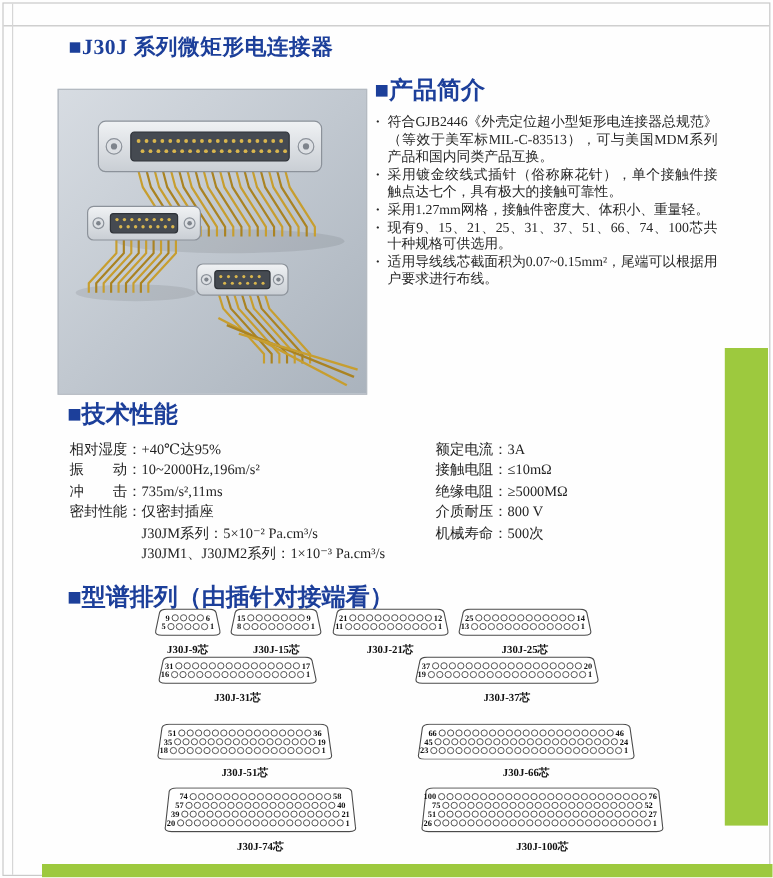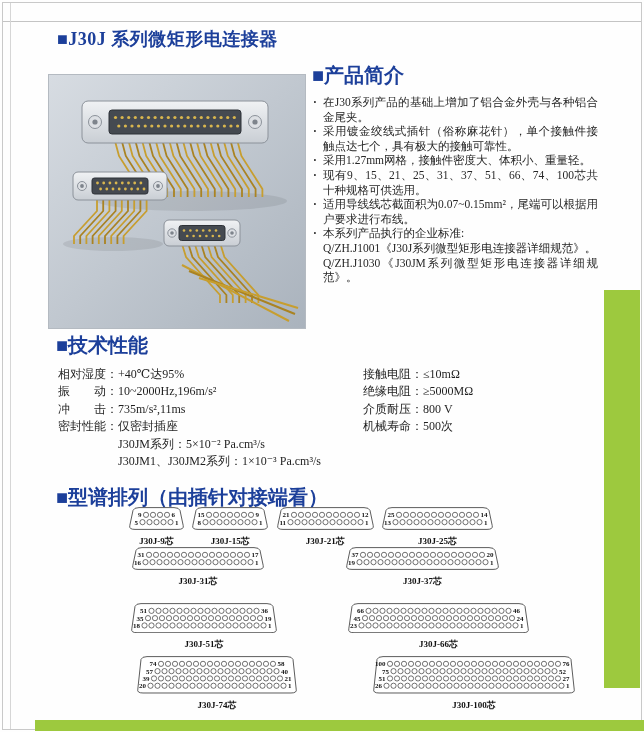--- a/index.html
+++ b/index.html
@@ -33,21 +33,21 @@
   .spec-col-left  { position:absolute; left:2px;  top:0; width:300px; }
   .spec-col-right { position:absolute; left:307px; top:0; width:238px; }
   .spec-row { font-size:12px; line-height:17.4px; white-space:nowrap; color:#1f1f1f; }
   .spec-row.indent { padding-left:60px; }
 
   .diagram-heading { position:absolute; left:56px; top:484px;text-align:center; }
   .diag-row { position:absolute; display:flex; align-items:flex-start; }
   #diag-row-1 { left:128px; top:507px; width:366px; justify-content:space-between; }
   #diag-row-2 { left:131px; top:547px; gap:80px; }
   #diag-row-3 { left:130px; top:603px; gap:69px; }
-  #diag-row-4 { left:136px; top:656px; gap:74px; }
+  #diag-row-4 { left:136px; top:656px; gap:52px; }
   .conn-block { display:flex; flex-direction:column; align-items:center; }
   .conn-label { margin-top:5px; font-size:9px; font-weight:bold; color:#111; white-space:nowrap;
                 font-family:"Liberation Serif","DejaVu Serif",serif; }
 
   .green-side   { position:absolute; left:604px; top:290px; width:36px; height:398px;
                   background:var(--accent-green,#9dc93e); }
   .green-bottom { position:absolute; left:35px; right:0; top:720px; height:11px;
                   background:var(--accent-green,#9dc93e); }
 </style>
 </head>
@@ -200,43 +200,41 @@
           <circle cx="55.2" cy="16" r="1.3" fill="#d9b64e"></circle>
         </g>
         <line x1="133" y1="190" x2="240" y2="246" stroke="#c79e2f" stroke-width="2"></line>
         <line x1="140" y1="196" x2="246" y2="239" stroke="#aa8322" stroke-width="2"></line>
         <line x1="150" y1="203" x2="249" y2="233" stroke="#c79e2f" stroke-width="2"></line>
       </svg></div>
 
   <section class="intro">
     <h2 class="section-heading">■产品简介</h2>
     <div>
-        <div class="bullet">在J30系列产品的基础上增加了铝合金外壳与各种铝合金尾夹。</div>
+        <div class="bullet">符合GJB2446《外壳定位超小型矩形电连接器总规范》（等效于美军标MIL-C-83513），可与美国MDM系列产品和国内同类产品互换。</div>
         <div class="bullet">采用镀金绞线式插针（俗称麻花针），单个接触件接触点达七个，具有极大的接触可靠性。</div>
         <div class="bullet">采用1.27mm网格，接触件密度大、体积小、重量轻。</div>
         <div class="bullet">现有9、15、21、25、31、37、51、66、74、100芯共十种规格可供选用。</div>
         <div class="bullet">适用导线线芯截面积为0.07~0.15mm²，尾端可以根据用户要求进行布线。</div>
-        <div class="bullet">本系列产品执行的企业标准:
-Q/ZH.J1001《J30J系列微型矩形电连接器详细规范》。
-Q/ZH.J1030《J30JM系列微型矩形电连接器详细规范》。</div>
       </div>
   </section>
 
   <section class="tech">
     <h2 class="section-heading">■技术性能</h2>
     <div class="spec-cols">
       <div class="spec-col-left">
           <div class="spec-row"><span>相对湿度：</span><span>+40℃达95%</span></div>
           <div class="spec-row"><span>振　　动：</span><span>10~2000Hz,196m/s²</span></div>
           <div class="spec-row"><span>冲　　击：</span><span>735m/s²,11ms</span></div>
           <div class="spec-row"><span>密封性能：</span><span>仅密封插座</span></div>
           <div class="spec-row indent"><span></span><span>J30JM系列：5×10⁻² Pa.cm³/s</span></div>
           <div class="spec-row indent"><span></span><span>J30JM1、J30JM2系列：1×10⁻³ Pa.cm³/s</span></div>
         </div>
       <div class="spec-col-right">
+          <div class="spec-row"><span>额定电流：</span><span>3A</span></div>
           <div class="spec-row"><span>接触电阻：</span><span>≤10mΩ</span></div>
           <div class="spec-row"><span>绝缘电阻：</span><span>≥5000MΩ</span></div>
           <div class="spec-row"><span>介质耐压：</span><span>800 V</span></div>
           <div class="spec-row"><span>机械寿命：</span><span>500次</span></div>
         </div>
     </div>
   </section>
 
   <h2 class="section-heading diagram-heading">■型谱排列（由插针对接端看）</h2>
 

